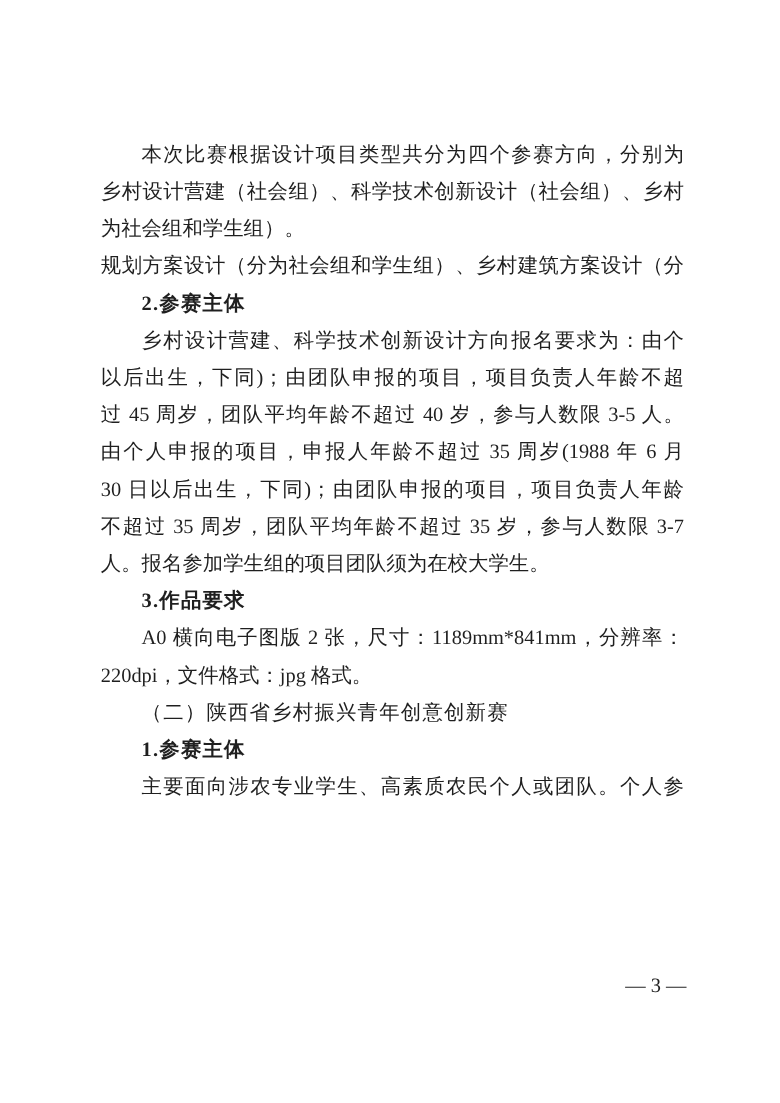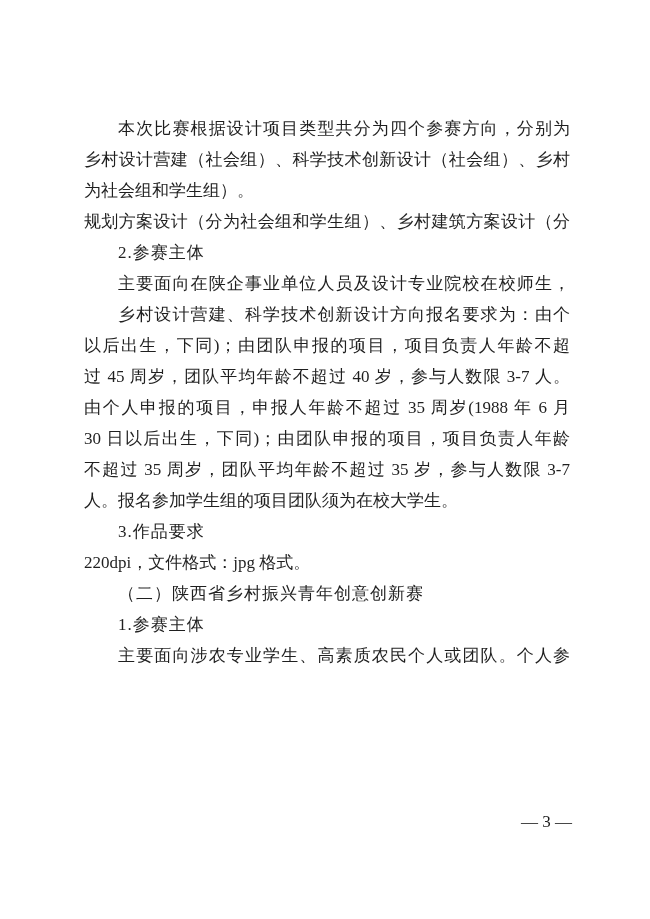--- a/index.html
+++ b/index.html
@@ -33,21 +33,21 @@
     white-space: normal;
   }
   .line.indent {
     text-indent: 2em;
   }
   .line.lastline {
     text-align: left;
     text-align-last: left;
   }
   .line.heading {
-    font-weight: normal;
+    font-weight: bold;
     text-align: right;
     text-align-last: left;
     text-indent: 2em;
     letter-spacing: 1px;
   }
   .line.subheading {
     text-align: center;
     text-align-last: left;
     text-indent: 2em;
     letter-spacing: 1px;
@@ -72,41 +72,41 @@
       <div class="line">乡村设计营建（社会组）、科学技术创新设计（社会组）、乡村</div>
       <div class="line lastline">为社会组和学生组）。</div>
       <div class="line">规划方案设计（分为社会组和学生组）、乡村建筑方案设计（分</div>
     </div>
 
     <div class="block">
       <div class="line heading">2.参赛主体</div>
     </div>
 
     <div class="block">
-      <div class="line indent">主要面向在陕企事业单位人员及设计专业院校在校师生，</div>
     </div>
 
     <div class="block">
       <div class="line indent">乡村设计营建、科学技术创新设计方向报名要求为：由个</div>
       <div class="line">以后出生，下同)；由团队申报的项目，项目负责人年龄不超</div>
-      <div class="line">过 45 周岁，团队平均年龄不超过 40 岁，参与人数限 3-7 人。</div>
+      <div class="line">过 45 周岁，团队平均年龄不超过 40 岁，参与人数限 3-5 人。</div>
     </div>
 
     <div class="block">
       <div class="line">由个人申报的项目，申报人年龄不超过 35 周岁(1988 年 6 月</div>
       <div class="line">30 日以后出生，下同)；由团队申报的项目，项目负责人年龄</div>
       <div class="line">不超过 35 周岁，团队平均年龄不超过 35 岁，参与人数限 3-7</div>
       <div class="line lastline">人。报名参加学生组的项目团队须为在校大学生。</div>
     </div>
 
     <div class="block">
       <div class="line heading">3.作品要求</div>
     </div>
 
     <div class="block">
+      <div class="line indent">A0 横向电子图版 2 张，尺寸：1189mm*841mm，分辨率：</div>
       <div class="line lastline">220dpi，文件格式：jpg 格式。</div>
     </div>
 
     <div class="block">
       <div class="line subheading">（二）陕西省乡村振兴青年创意创新赛</div>
     </div>
 
     <div class="block">
       <div class="line heading">1.参赛主体</div>
     </div>

